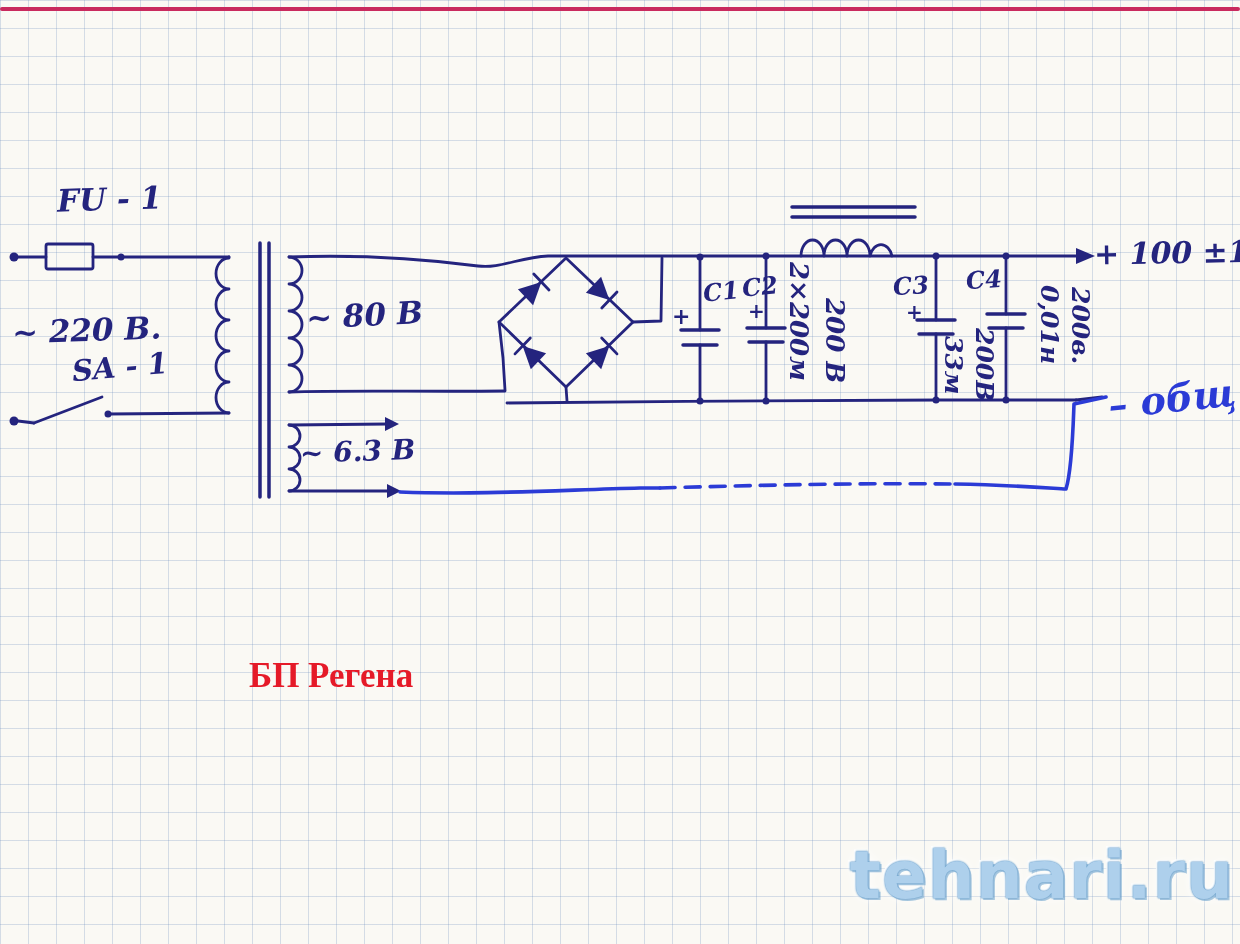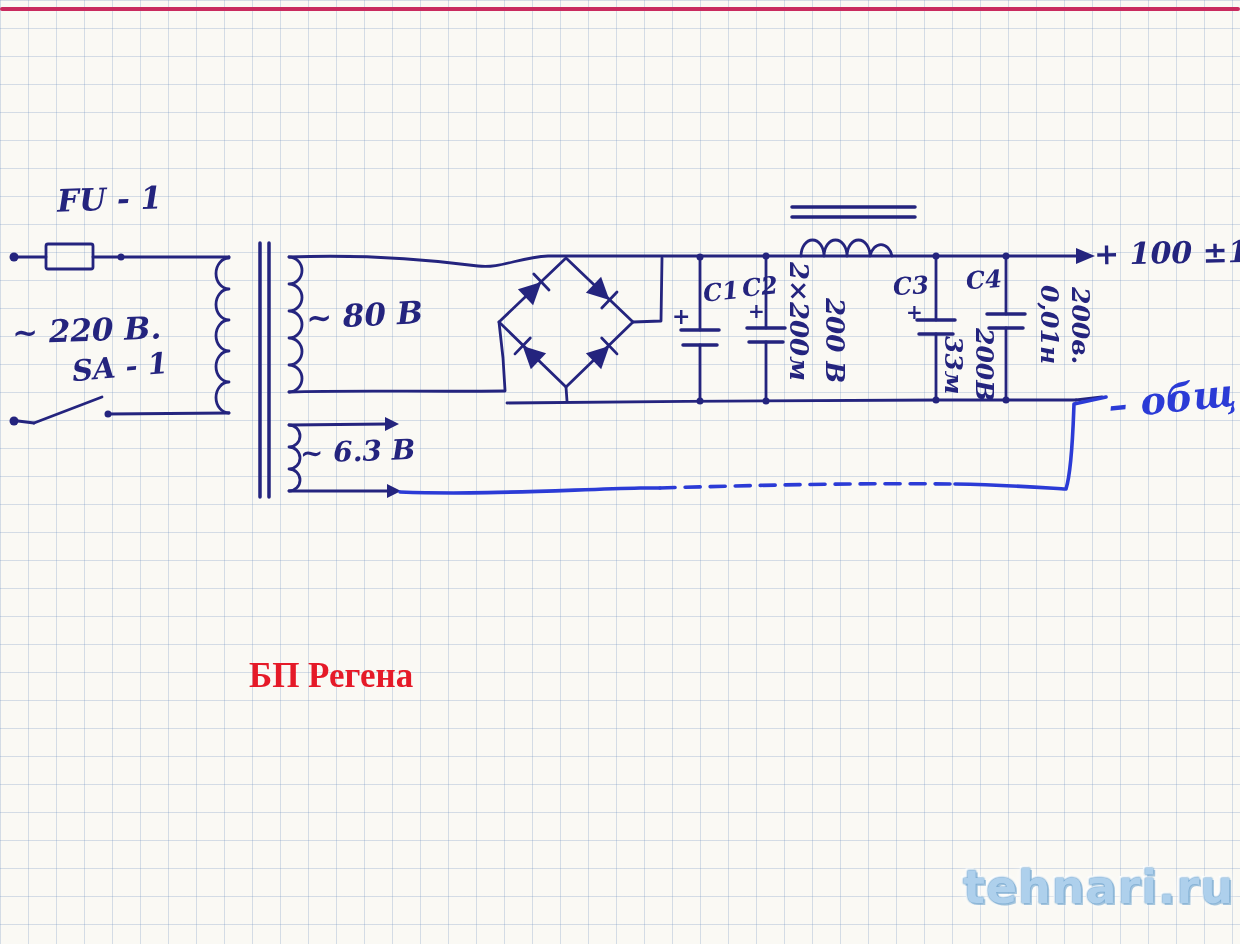--- a/index.html
+++ b/index.html
@@ -46,21 +46,21 @@
   .blue-text{color:var(--bluepen);}
   .title-red{
     position:absolute;left:232px;top:656px;
     font-family:"Liberation Serif","DejaVu Serif",serif;
     font-weight:bold;font-style:normal;
     font-size:35px;color:var(--red);white-space:nowrap;margin-left:17px;
   }
   .watermark{
     position:absolute;right:6px;bottom:30px;
     font-family:"DejaVu Sans",sans-serif;
-    font-weight:bold;font-size:46px;letter-spacing:1px;
+    font-weight:bold;font-size:66px;letter-spacing:1px;
     color:var(--wm);
     text-shadow:
       0 0 2px #6aa0cc, 0 0 2px #6aa0cc,
       2px 2px 0 rgba(106,160,204,0.55), -2px -2px 0 rgba(255,255,255,0.9),
       0 0 12px #ffffff;
     white-space:nowrap;
   }
 </style>
 </head>
 <body>

